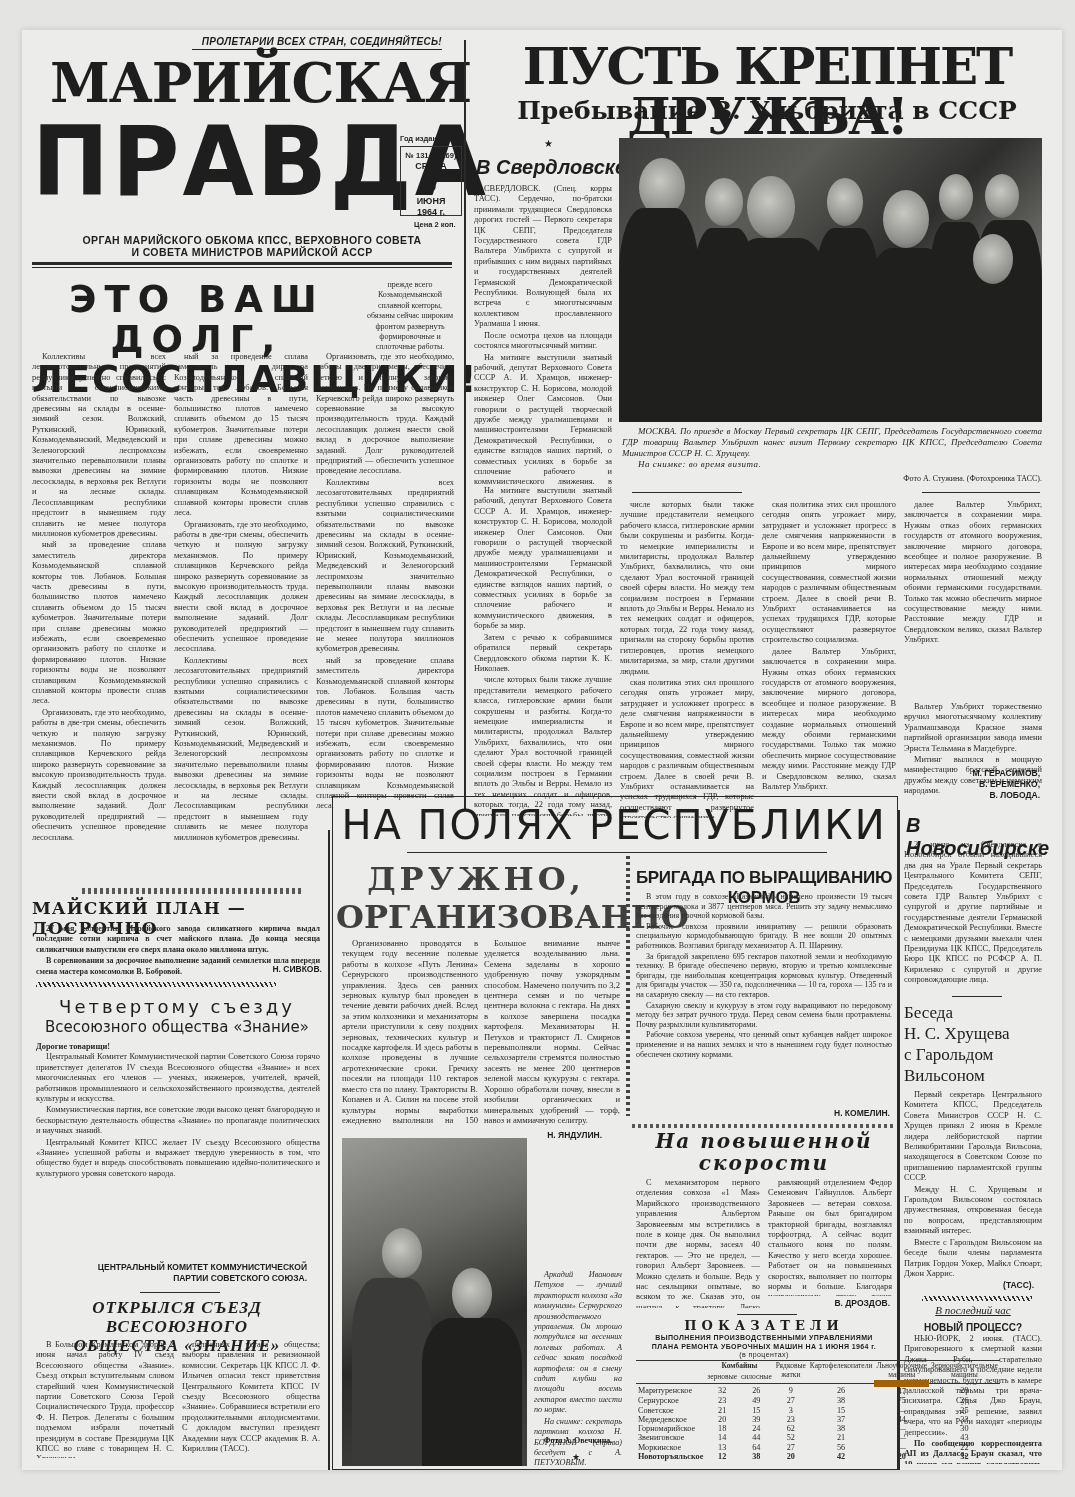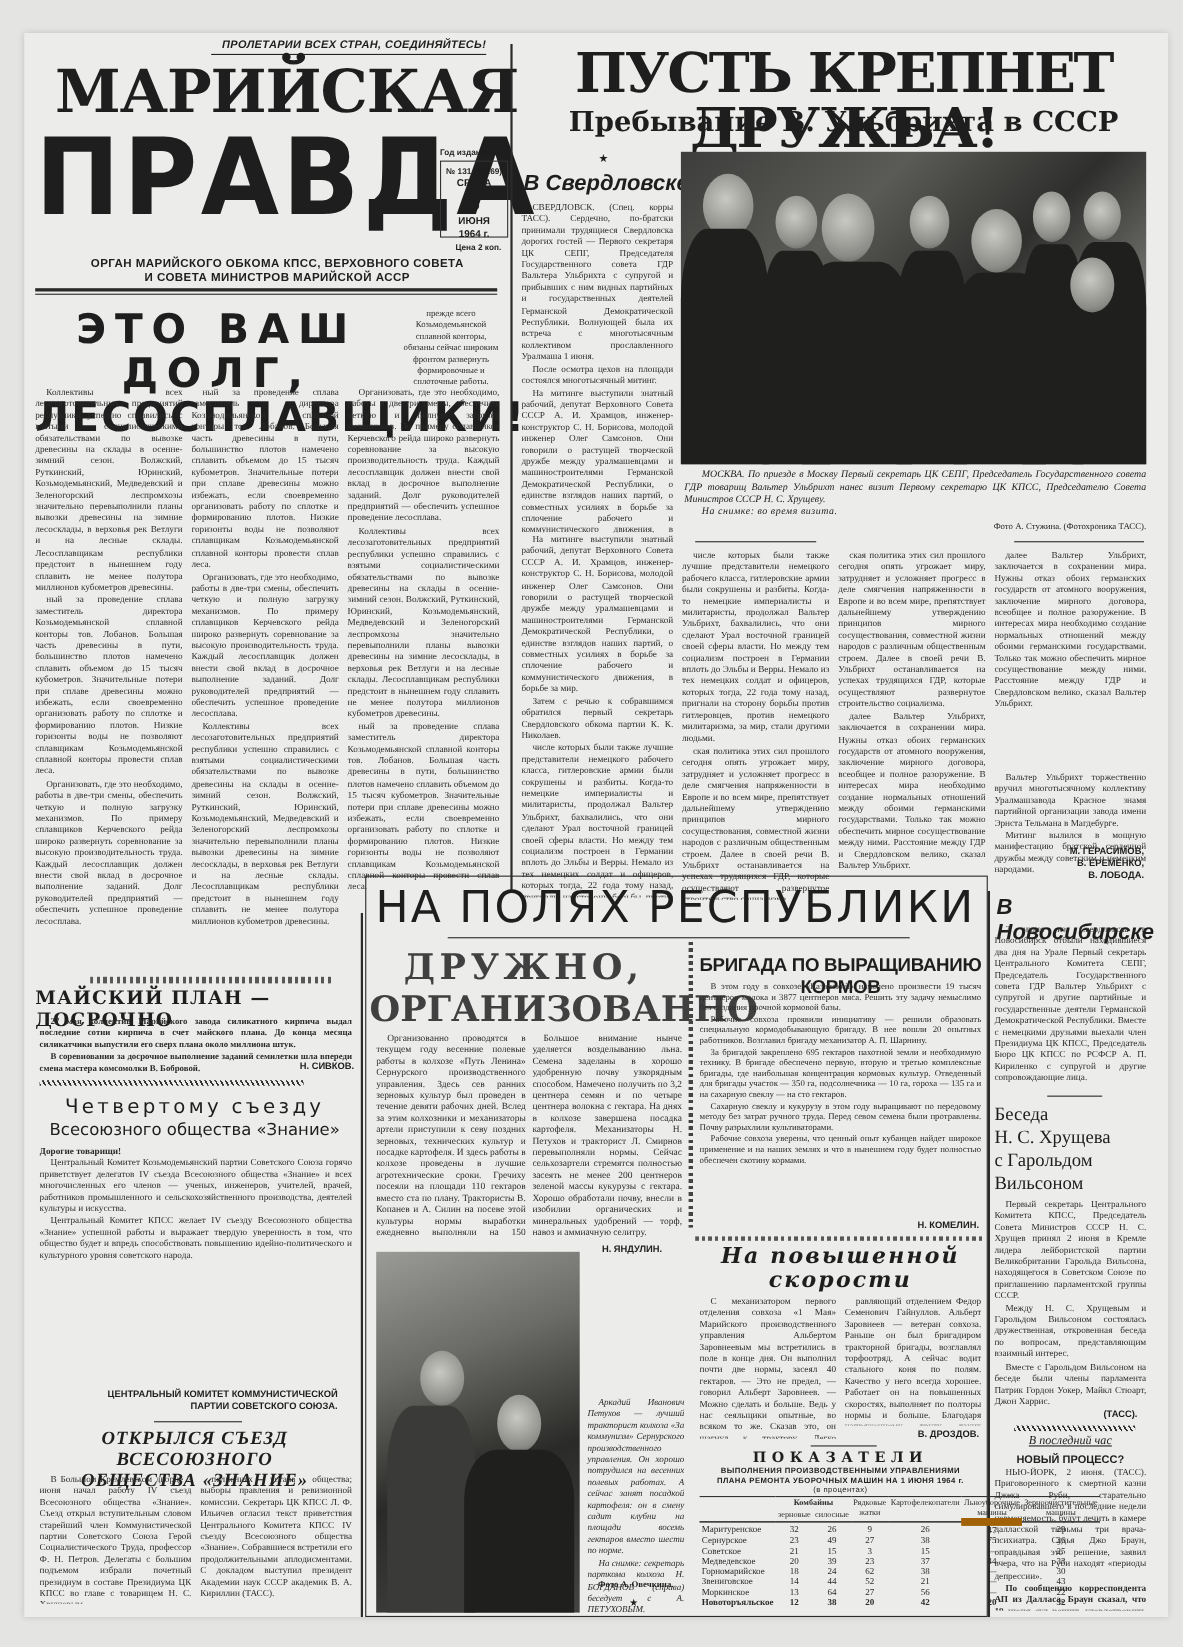--- a/index.html
+++ b/index.html
@@ -97,21 +97,22 @@
     <p>27 мая коллектив Марийского завода силикатного кирпича выдал последние сотни кирпича в счет майского плана. До конца месяца силикатчики выпустили его сверх плана около миллиона штук.</p>
     <p>В соревновании за досрочное выполнение заданий семилетки шла впереди смена мастера комсомолки В. Бобровой.</p>
   </div>
   <div class="abs sig" style="left:10px;top:934px;width:290px;">Н. СИВКОВ.</div>
   <div class="hatch" style="left:14px;top:952px;width:240px;"></div>
 
   <div class="abs h-znanie1" style="left:10px;top:966px;width:290px;">Четвертому съезду</div>
   <div class="abs h-znanie2" style="left:10px;top:988px;width:290px;">Всесоюзного общества «Знание»</div>
   <div class="abs txt" style="left:14px;top:1012px;width:284px;height:210px;overflow:hidden;">
     <div style="font-weight:bold;">Дорогие товарищи!</div>
-    <p>Центральный Комитет Козьмодемьянский партии Советского Союза горячо приветствует делегатов IV съезда Всесоюзного общества «Знание» и всех многочисленных его членов — ученых, инженеров, учителей, врачей, работников промышленного и сельскохозяйственного производства, деятелей культуры и искусства.</p>
+    <p>Центральный Комитет Коммунистической партии Советского Союза горячо приветствует делегатов IV съезда Всесоюзного общества «Знание» и всех многочисленных его членов — ученых, инженеров, учителей, врачей, работников промышленного и сельскохозяйственного производства, деятелей культуры и искусства.</p>
+    <p>Коммунистическая партия, все советские люди высоко ценят благородную и бескорыстную деятельность общества «Знание» по пропаганде политических и научных знаний.</p>
     <p>Центральный Комитет КПСС желает IV съезду Всесоюзного общества «Знание» успешной работы и выражает твердую уверенность в том, что общество будет и впредь способствовать повышению идейно-политического и культурного уровня советского народа.</p>
   </div>
   <div class="abs sig" style="left:10px;top:1232px;width:275px;">
     <div>ЦЕНТРАЛЬНЫЙ КОМИТЕТ КОММУНИСТИЧЕСКОЙ</div>
     <div>ПАРТИИ СОВЕТСКОГО СОЮЗА.</div>
   </div>
   <div class="rule" style="left:118px;top:1262px;width:80px;height:1px;"></div>
 
   <div class="abs h-ital-caps" style="left:10px;top:1268px;width:290px;">
     <div>ОТКРЫЛСЯ СЪЕЗД ВСЕСОЮЗНОГО</div>

